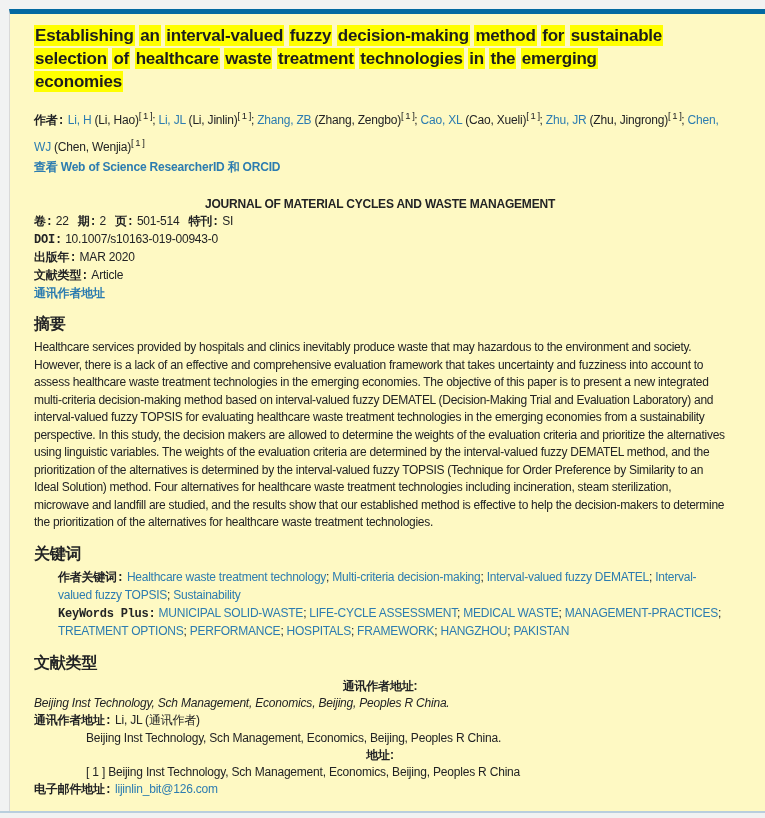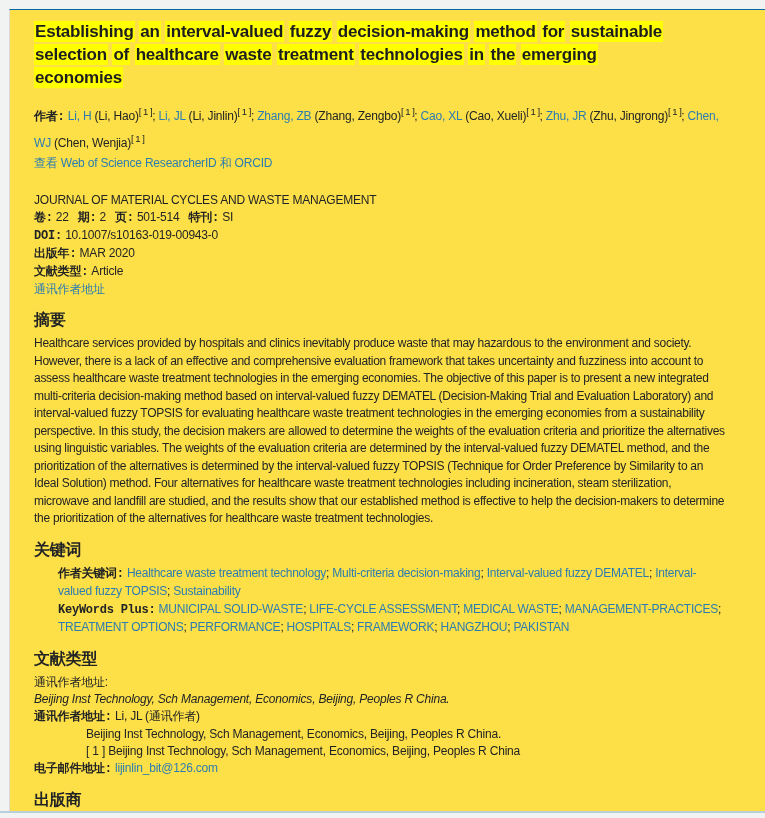--- a/index.html
+++ b/index.html
@@ -1,31 +1,31 @@
 <!DOCTYPE html>
 <html><head>
 <meta charset="utf-8">
 <style>
   html,body{margin:0;padding:0;background:#e9ebeb;}
   .page{position:relative;width:765px;height:818px;background:#f1f2f2;overflow:hidden;
         font-family:"Liberation Sans","DejaVu Sans",sans-serif;color:#222325;}
-  .card{position:absolute;left:9px;top:9px;right:0;bottom:5px;background:#fde047;
-        border-top:1px solid #0369a1;border-left:1px solid #d9d9d9;
+  .card{position:absolute;left:9px;top:9px;right:0;bottom:5px;background:#fef9c3;
+        border-top:5px solid #0369a1;border-left:1px solid #d9d9d9;
         padding:8px 39px 0 24px;box-sizing:border-box;overflow:hidden;}
   .footer{position:absolute;left:0;right:0;bottom:0;height:5px;background:#f1f2f2;
         border-top:2px solid #b9cedd;}
   .title{font-size:17px;line-height:23px;font-weight:700;color:#1c1d1e;
         margin:2px 0 12px 0;letter-spacing:-0.2px;max-width:640px;}
   .title .hl{background:#ffff00;padding:1px 1px;}
   p{margin:0;}
   .line{font-size:12px;line-height:17px;letter-spacing:-0.2px;}
   .authors{font-size:12px;line-height:21px;letter-spacing:-0.2px;margin-bottom:1px;max-width:700px;}
   sup.aff{font-size:9.5px;vertical-align:super;color:#222325;letter-spacing:-0.5px;}
   .lnk{color:#2c7cb0;text-decoration:none;cursor:pointer;}
-  .bold{font-weight:400;}
+  .bold{font-weight:700;text-align:center;}
   b{font-weight:700;color:#222325;font-family:Liberation Mono, monospace;}
   h2.sec{font-size:16px;font-weight:700;margin:12px 0 4px 0;color:#222325;letter-spacing:-0.2px;}
   .gap{margin-top:20px;}
   .abs{font-size:12px;line-height:17.5px;letter-spacing:-0.28px;max-width:714px;color:#222325;}
   .kwline{font-size:12px;line-height:17.5px;letter-spacing:-0.24px;max-width:714px;margin-left:24px;}
   .indent{padding-left:52px;}
   .italic{font-style:italic;}
   .jmeta .pair{margin-right:9px;}
   .jmeta b{margin-right:3px;}
 </style>
@@ -57,20 +57,21 @@
 
     <h2 class="sec">关键词</h2>
     <p class="kwline"><b>作者关键词:</b> <span id="kw-author"><a class="lnk">Healthcare waste treatment technology</a>; <a class="lnk">Multi-criteria decision-making</a>; <a class="lnk">Interval-valued fuzzy DEMATEL</a>; <a class="lnk">Interval-valued fuzzy TOPSIS</a>; <a class="lnk">Sustainability</a></span></p>
     <p class="kwline"><b>KeyWords Plus:</b> <span id="kw-plus"><a class="lnk">MUNICIPAL SOLID-WASTE</a>; <a class="lnk">LIFE-CYCLE ASSESSMENT</a>; <a class="lnk">MEDICAL WASTE</a>; <a class="lnk">MANAGEMENT-PRACTICES</a>; <a class="lnk">TREATMENT OPTIONS</a>; <a class="lnk">PERFORMANCE</a>; <a class="lnk">HOSPITALS</a>; <a class="lnk">FRAMEWORK</a>; <a class="lnk">HANGZHOU</a>; <a class="lnk">PAKISTAN</a></span></p>
 
     <h2 class="sec">文献类型</h2>
     <p class="line bold">通讯作者地址:</p>
     <p class="line italic">Beijing Inst Technology, Sch Management, Economics, Beijing, Peoples R China.</p>
     <p class="line"><b>通讯作者地址:</b> <span>Li, JL (通讯作者)</span></p>
     <p class="line indent">Beijing Inst Technology, Sch Management, Economics, Beijing, Peoples R China.</p>
+    <p class="line bold">地址:</p>
     <p class="line indent">[ 1 ] Beijing Inst Technology, Sch Management, Economics, Beijing, Peoples R China</p>
     <p class="line"><b>电子邮件地址:</b> <a class="lnk">lijinlin_bit@126.com</a></p>
 
     <h2 class="sec">出版商</h2>
     <p class="line">SPRINGER, ONE NEW YORK PLAZA, SUITE 4600, NEW YORK, NY, UNITED STATES</p>
 
   </div>
   <div class="footer"></div>
 </div>
 

